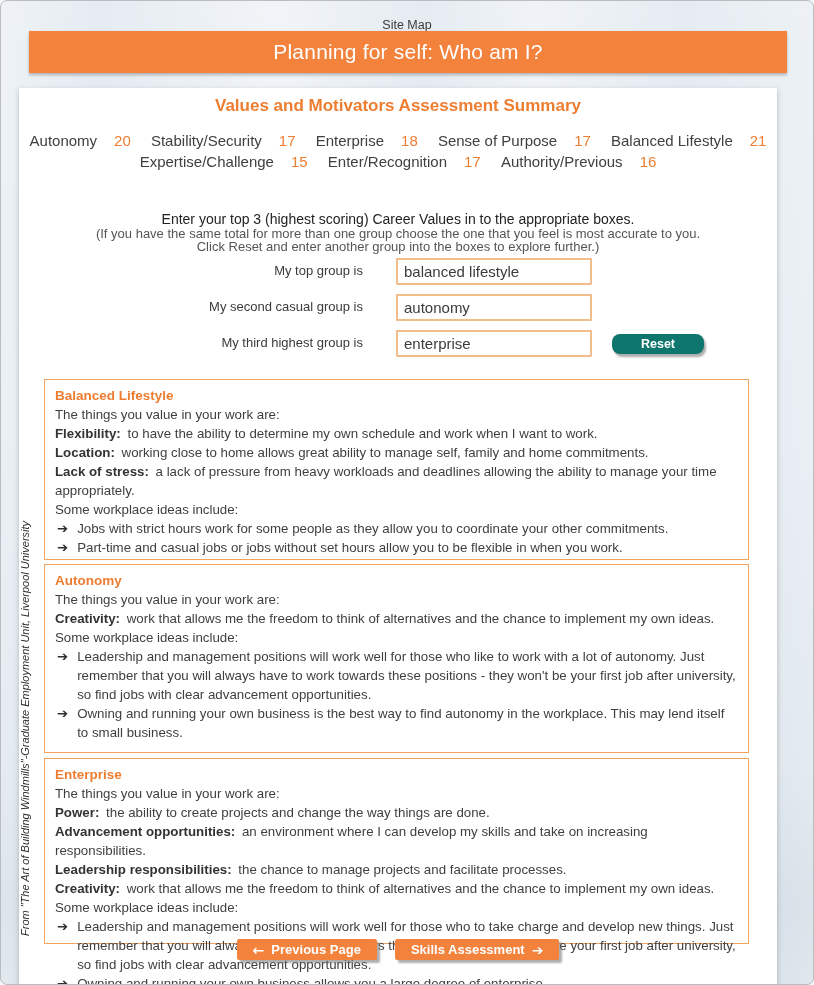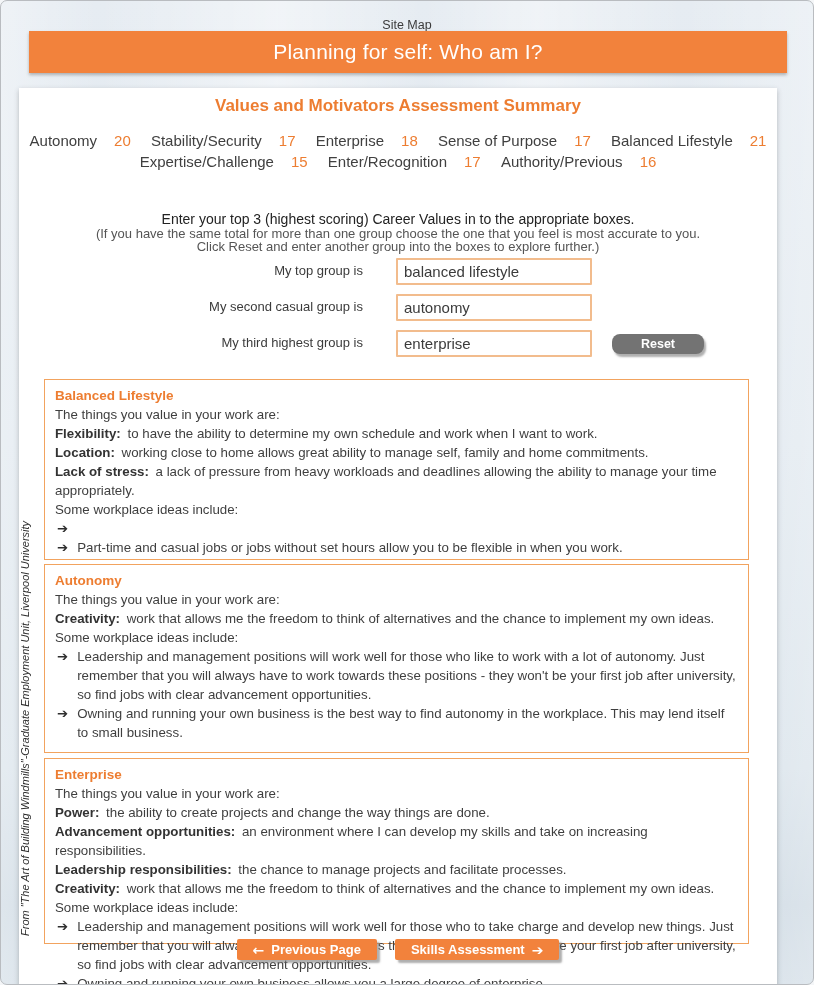--- a/index.html
+++ b/index.html
@@ -63,21 +63,21 @@
     position:absolute;left:377px;top:0;
     width:180px;height:23px;
     border:2px solid #f2bc8d;border-radius:1px;
     font-family:"Liberation Sans","DejaVu Sans",sans-serif;
     font-size:15px;color:#3b3b3b;padding:0 6px;
     outline:none;
   }
   .reset-btn{
     position:absolute;left:593px;top:246px;
     width:92px;height:20px;
-    background:#737373;color:#fff;border:none;border-radius:8px;
+    background:#0f766e;color:#fff;border:none;border-radius:8px;
     font-family:"Liberation Sans","DejaVu Sans",sans-serif;
     font-size:12.5px;font-weight:bold;
     box-shadow:2px 3px 2px rgba(110,110,110,.55);
     cursor:pointer;
   }
   .vbox{
     position:absolute;left:25px;width:683px;
     border:1px solid #f2a35e;background:#fff;
     padding:6px 10px 0 10px;
     font-size:13.3px;color:#3f3f3f;line-height:1.43;
@@ -166,20 +166,21 @@
 
     <div class="vbox box-bl">
       <div class="vtitle">Balanced Lifestyle</div>
       <div>The things you value in your work are:</div>
       <div><b>Flexibility:</b> <span>to have the ability to determine my own schedule and work when I want to work.</span></div>
       <div><b>Location:</b> <span>working close to home allows great ability to manage self, family and home commitments.</span></div>
       <div><b>Lack of stress:</b> <span>a lack of pressure from heavy workloads and deadlines allowing the ability to manage your time appropriately.</span></div>
       <div>Some workplace ideas include:</div>
       <div class="bullet">
           <span class="arr">➔</span>
+          <span>Jobs with strict hours work for some people as they allow you to coordinate your other commitments.</span>
         </div>
       <div class="bullet">
           <span class="arr">➔</span>
           <span>Part-time and casual jobs or jobs without set hours allow you to be flexible in when you work.</span>
         </div>
     </div>
 
     <div class="vbox box-au">
       <div class="vtitle">Autonomy</div>
       <div>The things you value in your work are:</div>

